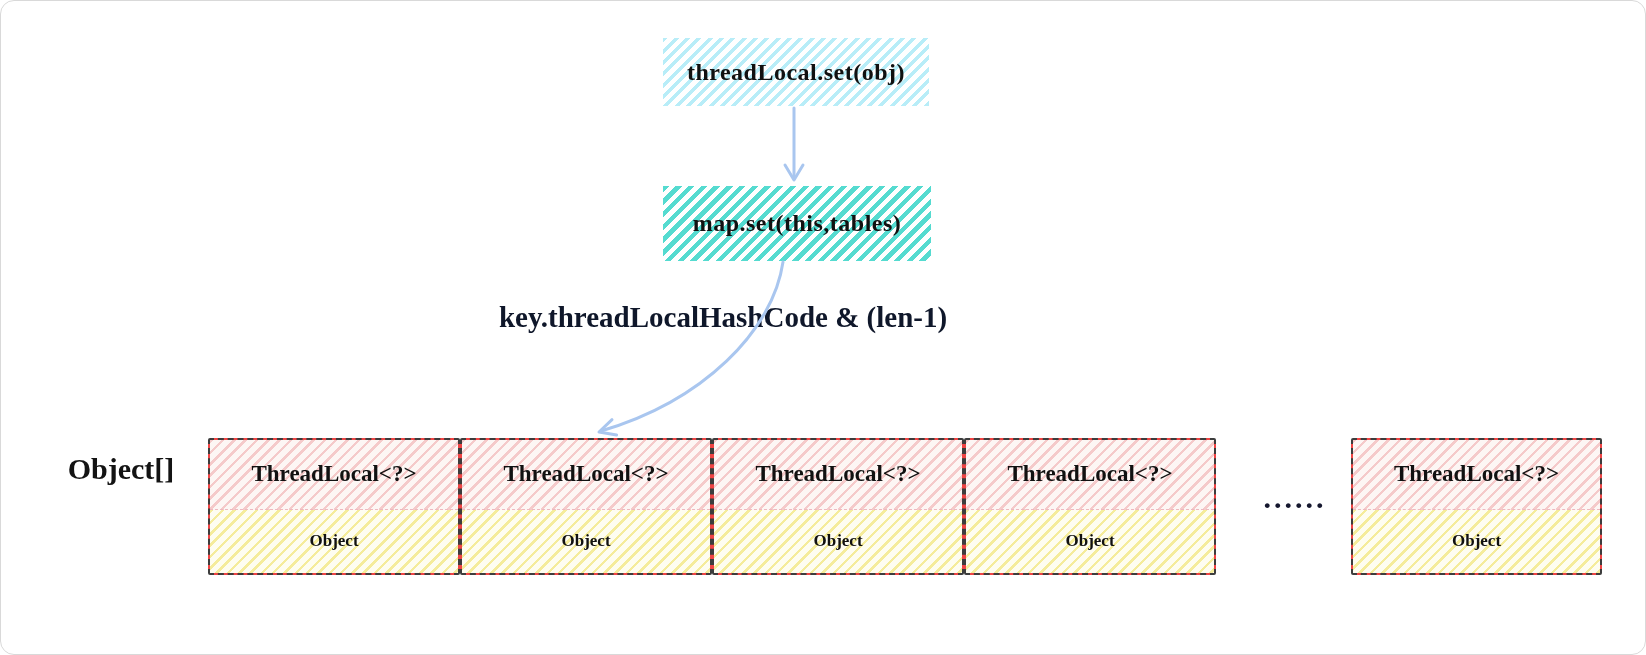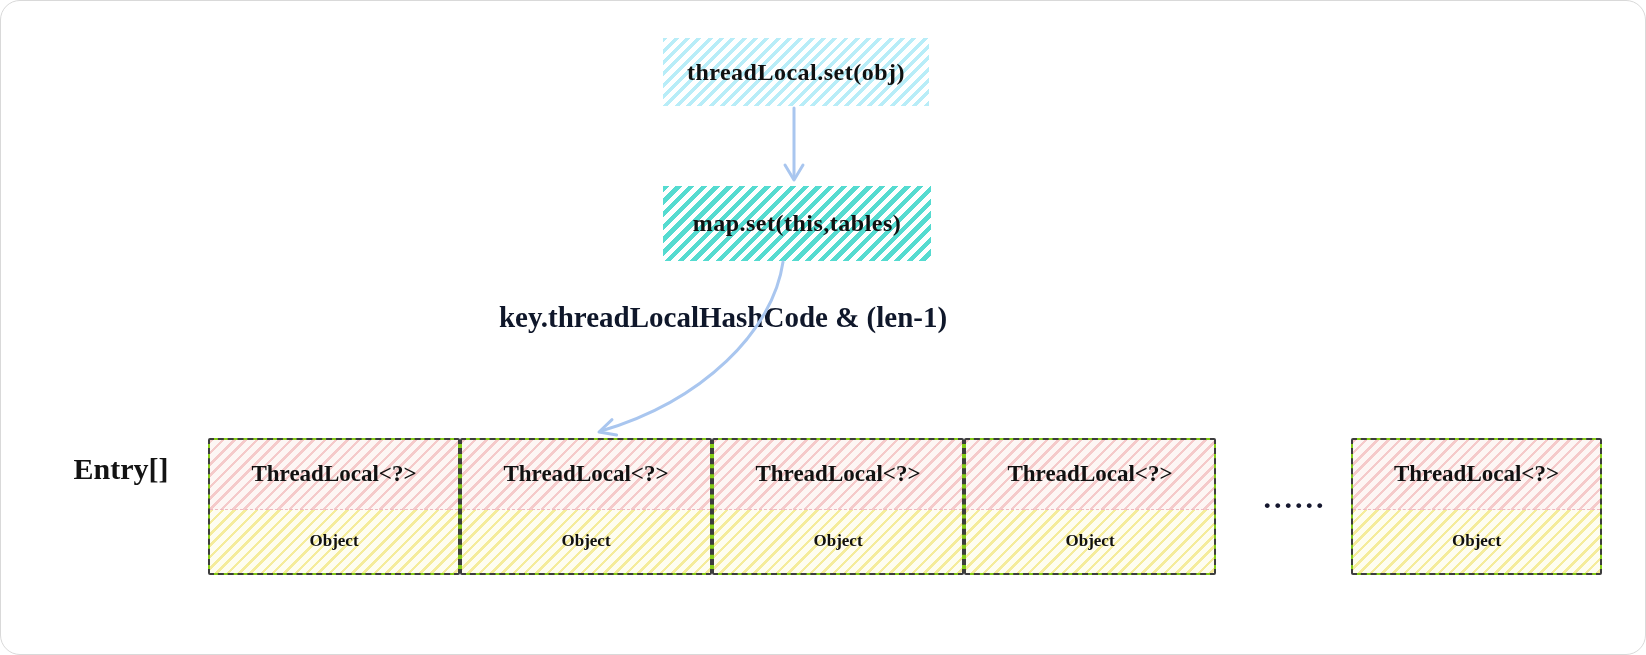--- a/index.html
+++ b/index.html
@@ -8,21 +8,21 @@
     background: #ffffff;
     font-family: "Liberation Serif", "DejaVu Serif", serif;
   }
   .canvas {
     position: relative;
     width: 1646px;
     height: 655px;
     box-sizing: border-box;
     background: #ffffff;
     border: 1px solid #d9d9d9;
-    border-radius: 20px;
+    border-radius: 14px;
     overflow: hidden;
   }
   .hatch-box {
     position: absolute;
     display: flex;
     align-items: center;
     justify-content: center;
     font-weight: bold;
     font-size: 24px;
     color: #111111;
@@ -69,21 +69,21 @@
   .array-tail { left: 1350px; width: 251px; }
 
   .entry-cell {
     flex: 1;
     display: flex;
     flex-direction: column;
     border: 2px dashed #3d3d3d;
     border-radius: 2px;
     box-sizing: border-box;
     height: 137px;
-    background: #84cc16;
+    background: #ef4444;
     justify-content: space-between;
   }
   .cell-key {
     flex: 52;
     display: flex;
     align-items: center;
     justify-content: center;
     font-weight: bold;
     font-size: 23px;
     color: #111111;
@@ -142,21 +142,21 @@
       <polyline points="784,164 793,179 802,164"></polyline>
     </g>
 
     <g stroke="#a9c6ef" stroke-width="3" fill="none" stroke-linecap="round" stroke-linejoin="round">
       <path d="M 782 261 C 772 330, 702 400, 600 430"></path>
       <polyline points="615.6,434.1 598,431 611,418.7"></polyline>
     </g>
   </svg>
 
   <div class="entry-label">
-    <div>Entry[]</div>
+    <div>Object[]</div>
   </div>
 
   <div class="array-block array-main">
     <div class="entry-cell">
       <div class="cell-key">ThreadLocal&lt;?&gt;</div>
       <div class="cell-value">Object</div>
     </div>
     <div class="entry-cell">
       <div class="cell-key">ThreadLocal&lt;?&gt;</div>
       <div class="cell-value">Object</div>

